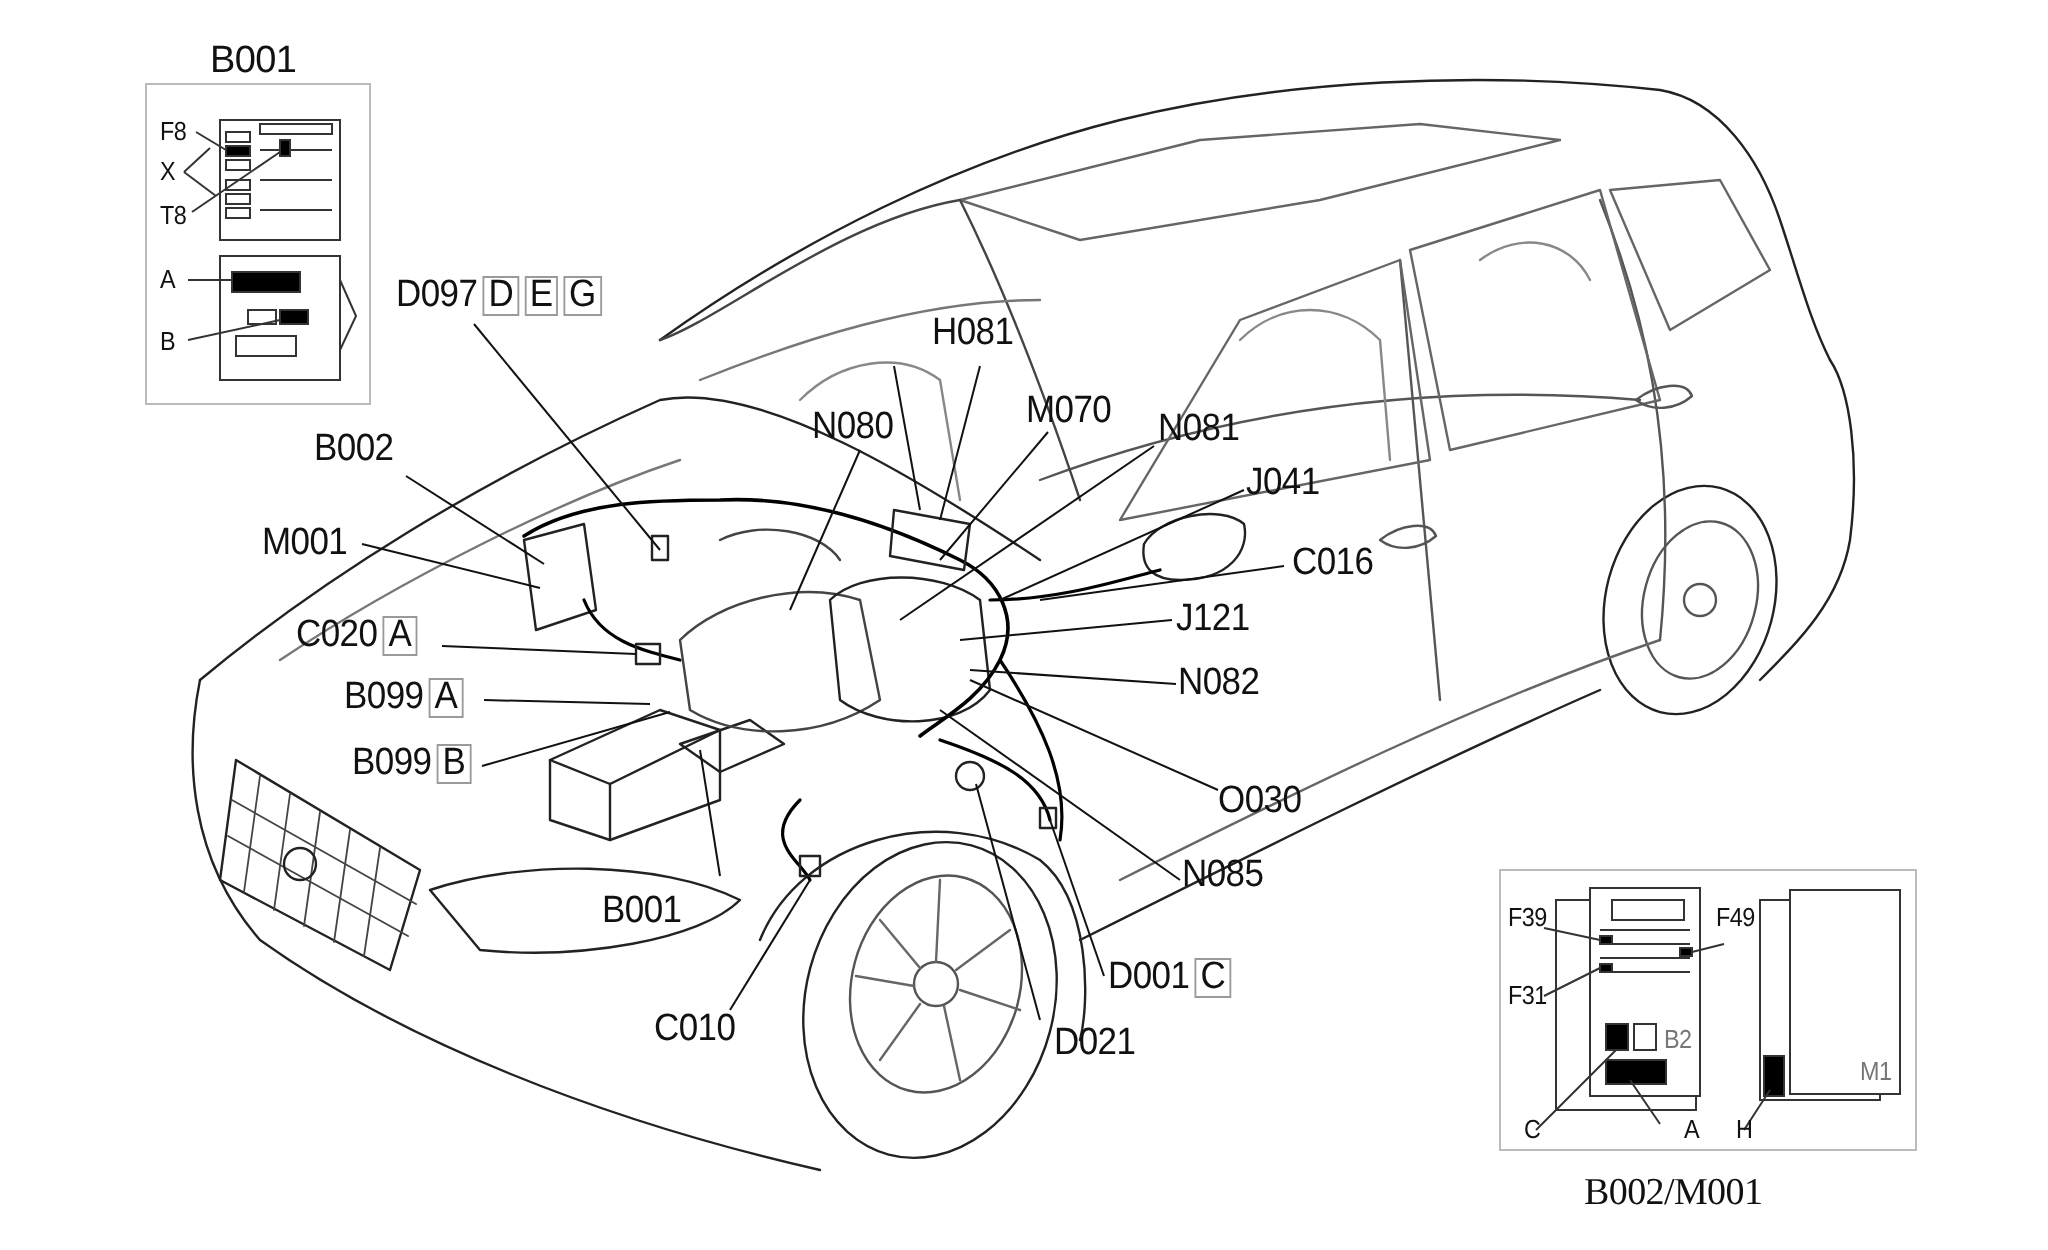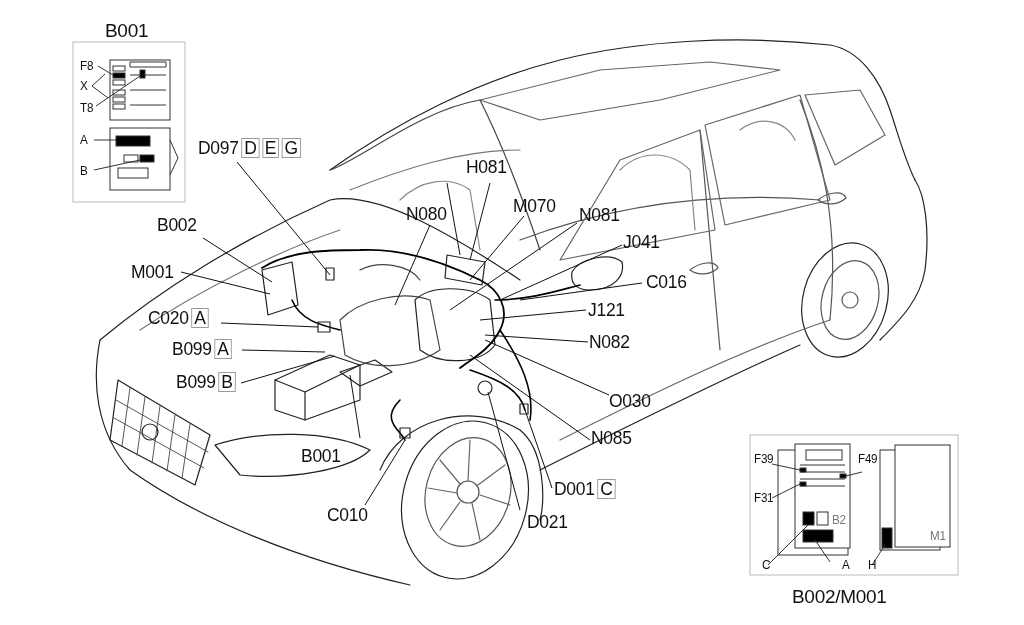--- a/index.html
+++ b/index.html
@@ -176,21 +176,21 @@
 </svg>
 
 
 <div class="inset-title" style="left:105px;top:20px;">B001</div>
 <div class="small" style="left:80px;top:58px;">F8</div>
 <div class="small" style="left:80px;top:78px;">X</div>
 <div class="small" style="left:80px;top:100px;">T8</div>
 <div class="small" style="left:80px;top:132px;">A</div>
 <div class="small" style="left:80px;top:163px;">B</div>
 
-<div class="inset-title" style="left:792px;top:586px;">B002/M001</div>
+<div class="inset-title" style="left:792px;top:586px;font-family:Liberation Serif, serif;">B002/M001</div>
 <div class="small" style="left:754px;top:451px;">F39</div>
 <div class="small" style="left:858px;top:451px;">F49</div>
 <div class="small" style="left:754px;top:490px;">F31</div>
 <div class="small" style="left:832px;top:512px;color:#777;">B2</div>
 <div class="small" style="left:762px;top:557px;">C</div>
 <div class="small" style="left:842px;top:557px;">A</div>
 <div class="small" style="left:868px;top:557px;">H</div>
 <div class="small" style="left:930px;top:528px;color:#777;">M1</div>
 
 

